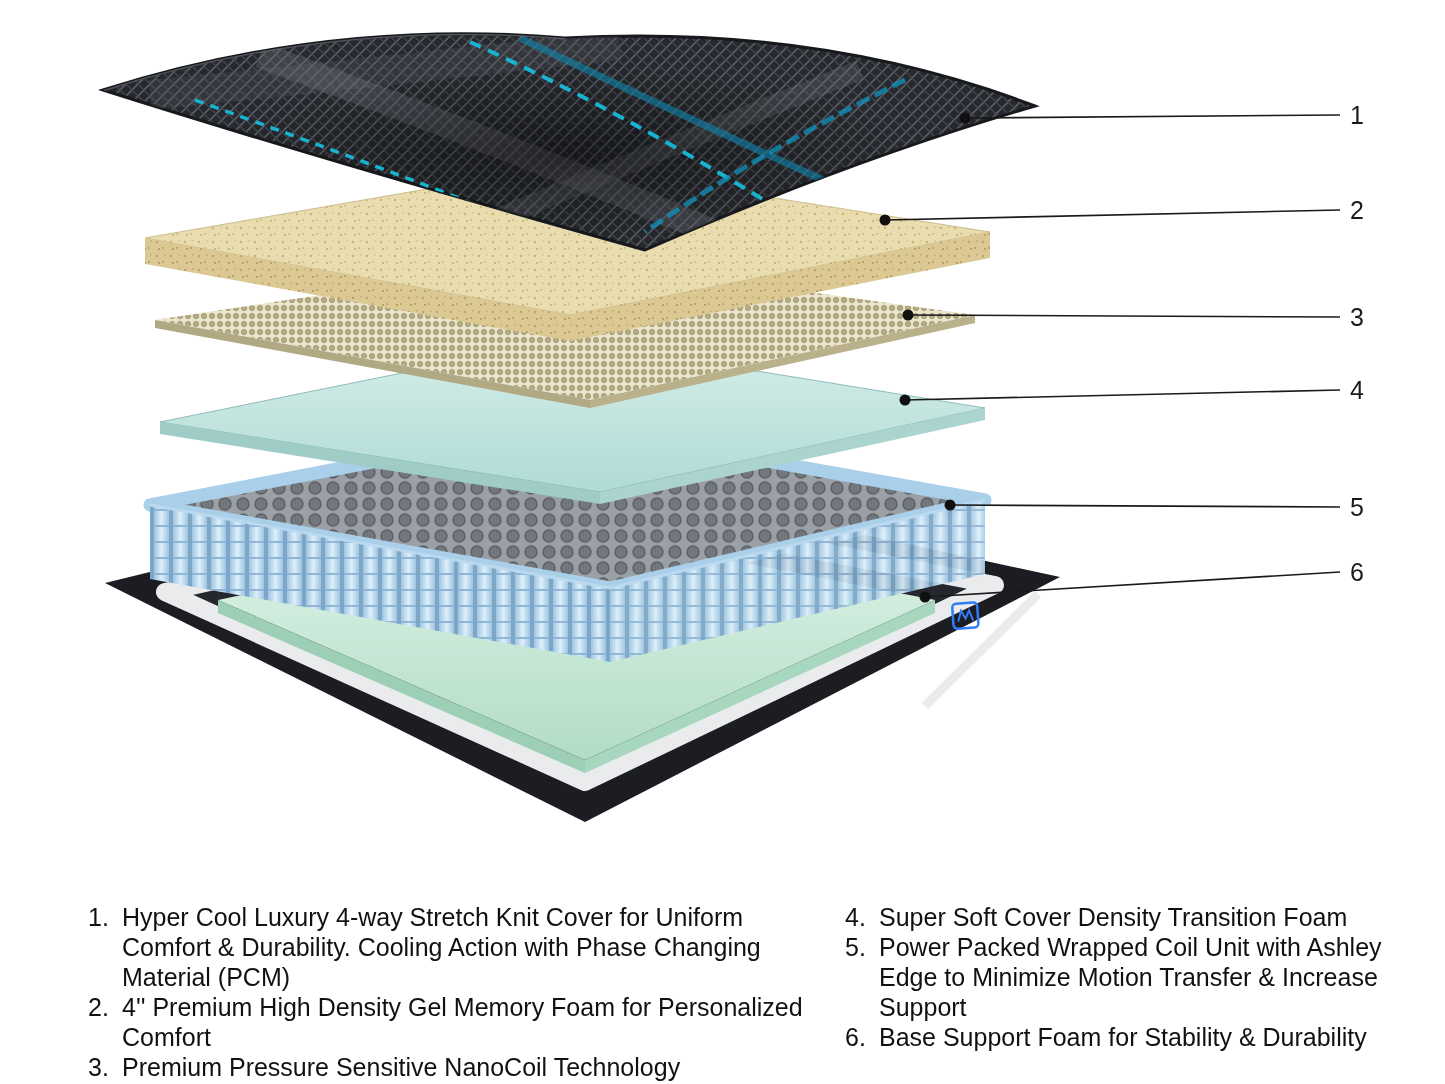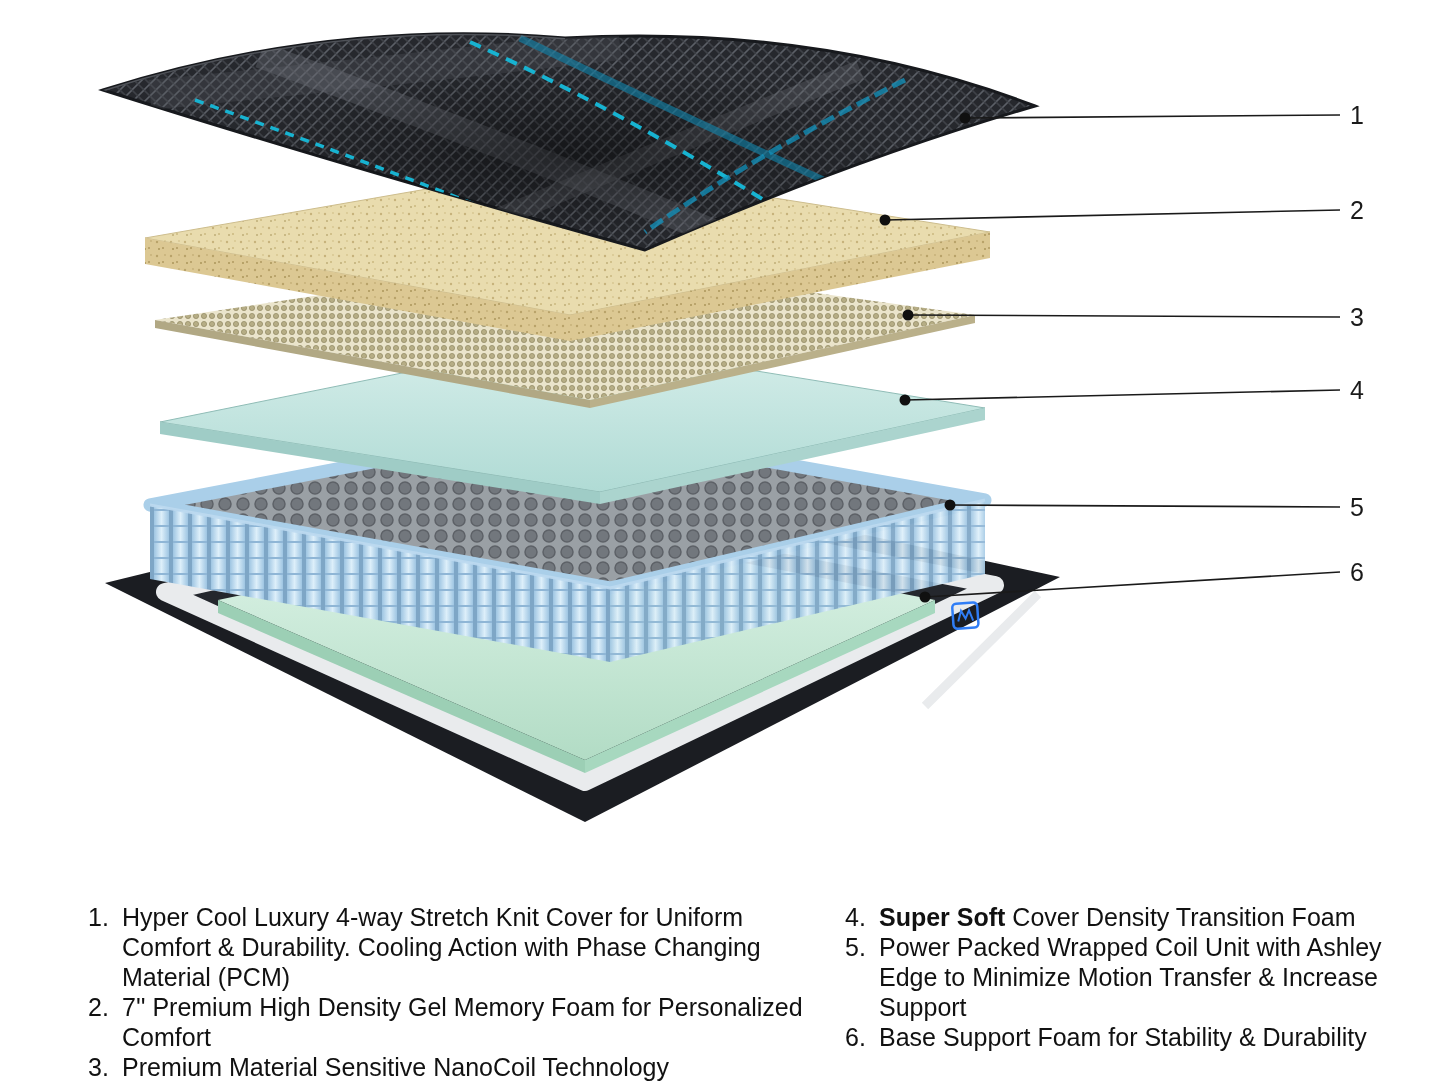--- a/index.html
+++ b/index.html
@@ -35,21 +35,21 @@
   .legend-left{margin-left:88px;width:744px;}
   .legend-right{margin-left:13px;width:560px;}
   .legend-item{
     display:flex;
     font-size:25px;
     line-height:30px;
     color:#111;
   }
   .legend-num{flex:none;width:34px;}
   .legend-text{flex:1;}
-  .legend-text b{font-weight:bold;}
+  .legend-text b{font-weight:normal;}
 </style>
 </head>
 <body>
 
 <div class="page">
 
   <div class="stage">
     <svg width="1445" height="860" viewBox="0 0 1445 860" xmlns="http://www.w3.org/2000/svg">
       <defs>
         <linearGradient id="coilgrad" x1="0" y1="0" x2="1" y2="0">
@@ -193,25 +193,25 @@
   </div>
 
   <div class="legend">
     <div class="legend-col legend-left">
       <div class="legend-item">
         <span class="legend-num">1.</span>
         <span class="legend-text">Hyper Cool Luxury 4-way Stretch Knit Cover for Uniform Comfort &amp; Durability. Cooling Action with Phase Changing Material (PCM)</span>
       </div>
       <div class="legend-item">
         <span class="legend-num">2.</span>
-        <span class="legend-text">7'' Premium High Density Gel Memory Foam for Personalized Comfort</span>
+        <span class="legend-text">4'' Premium High Density Gel Memory Foam for Personalized Comfort</span>
       </div>
       <div class="legend-item">
         <span class="legend-num">3.</span>
-        <span class="legend-text">Premium Material Sensitive NanoCoil Technology</span>
+        <span class="legend-text">Premium Pressure Sensitive NanoCoil Technology</span>
       </div>
     </div>
     <div class="legend-col legend-right">
       <div class="legend-item">
         <span class="legend-num">4.</span>
         <span class="legend-text"><b>Super Soft</b><span> Cover Density Transition Foam</span></span>
       </div>
       <div class="legend-item">
         <span class="legend-num">5.</span>
         <span class="legend-text">Power Packed Wrapped Coil Unit with Ashley Edge to Minimize Motion Transfer &amp; Increase Support</span>

